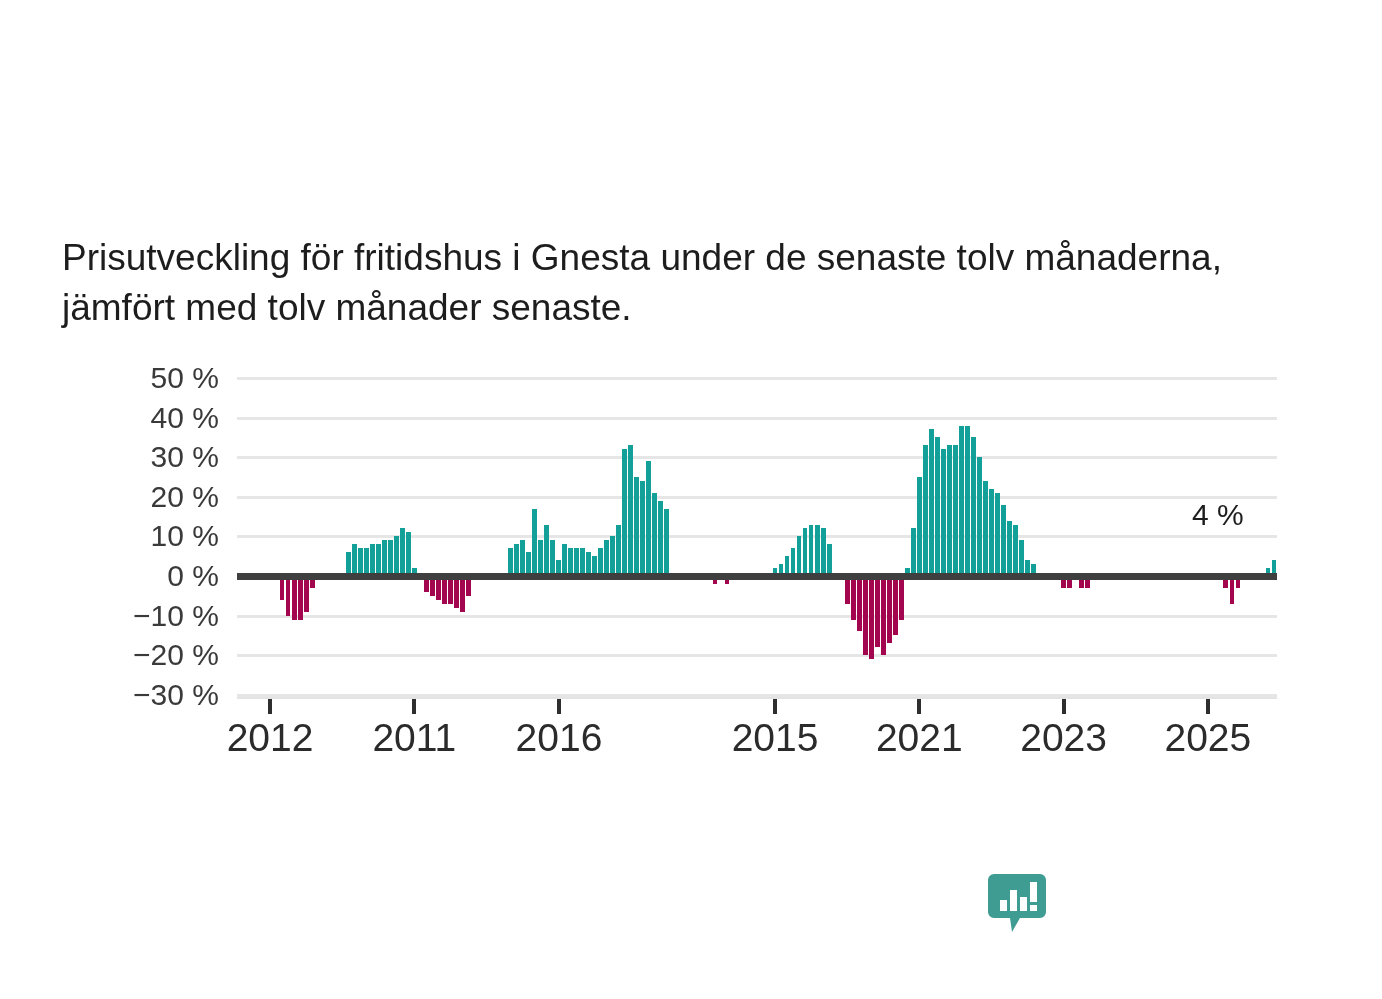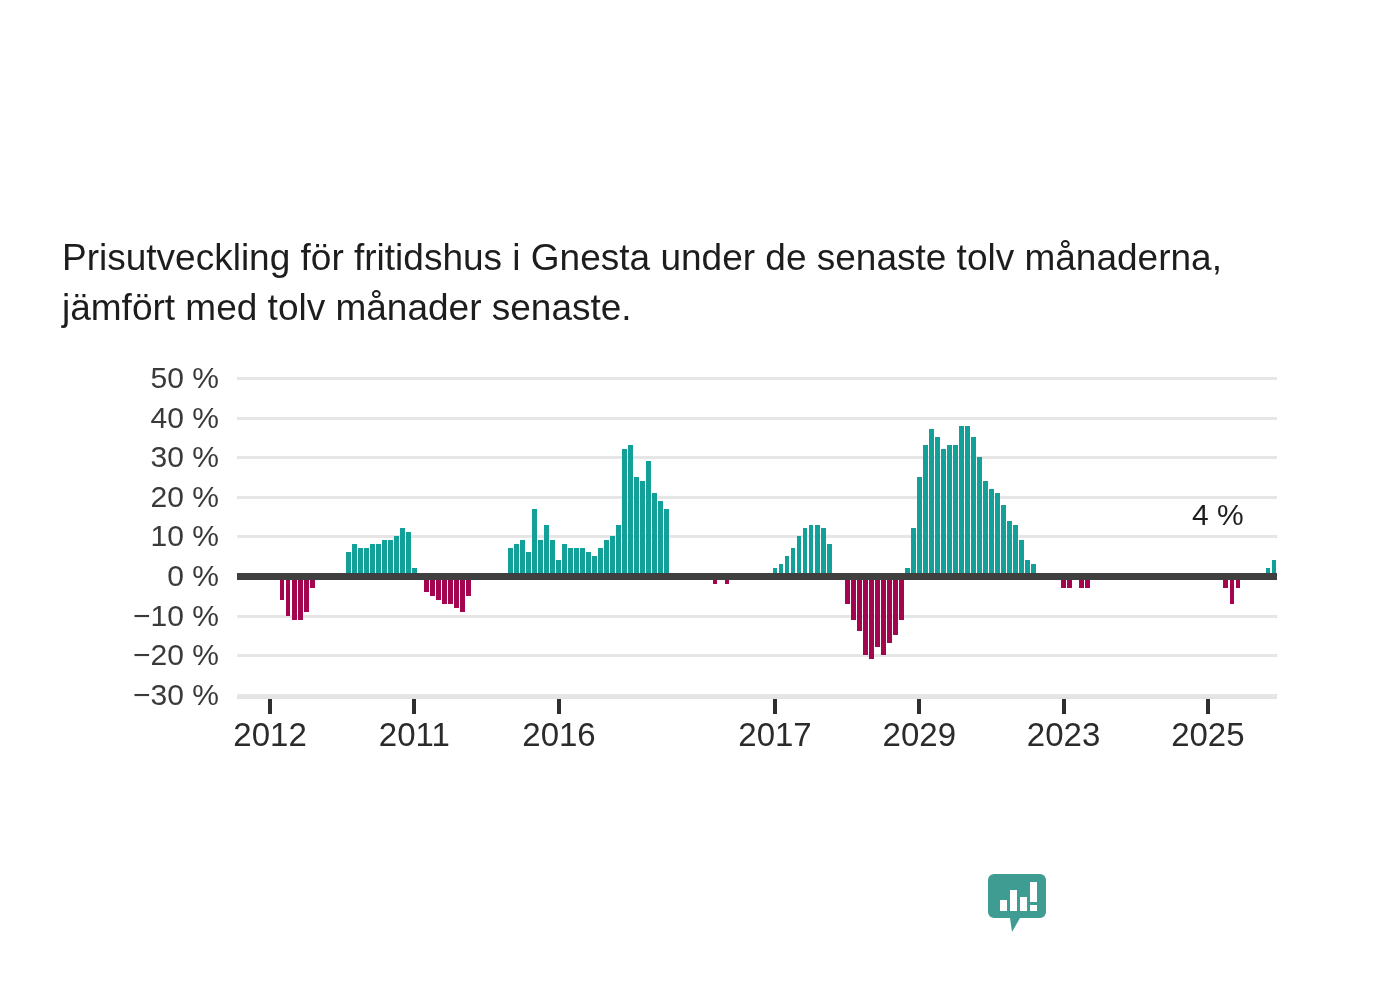--- a/index.html
+++ b/index.html
@@ -117,21 +117,21 @@
     width: 4px;
     height: 15px;
     background: #2e2e2e;
   }
   .xlabel {
     position: absolute;
     top: 366px;
     width: 160px;
     margin-left: -80px;
     text-align: center;
-    font-size: 33px;
+    font-size: 39px;
     color: #2b2b2b;
     line-height: 1;
   }
 
   .value-annotation {
     position: absolute;
     font-size: 30px;
     color: #1d1d1d;
     line-height: 1;
     white-space: nowrap;
@@ -301,23 +301,23 @@
       </div>
     <div class="xaxis-line"></div>
     <div id="xticks">
         <div class="xtick" style="left: 268.064px;"></div>
         <div class="xlabel" style="left: 270.064px;">2012</div>
         <div class="xtick" style="left: 412.341px;"></div>
         <div class="xlabel" style="left: 414.341px;">2011</div>
         <div class="xtick" style="left: 556.618px;"></div>
         <div class="xlabel" style="left: 559px;">2016</div>
         <div class="xtick" style="left: 773.035px;"></div>
-        <div class="xlabel" style="left: 775.035px;">2017</div>
+        <div class="xlabel" style="left: 775.035px;">2015</div>
         <div class="xtick" style="left: 917.312px;"></div>
-        <div class="xlabel" style="left: 919.312px;">2029</div>
+        <div class="xlabel" style="left: 919.312px;">2021</div>
         <div class="xtick" style="left: 1061.59px;"></div>
         <div class="xlabel" style="left: 1063.59px;">2023</div>
         <div class="xtick" style="left: 1205.87px;"></div>
         <div class="xlabel" style="left: 1207.87px;">2025</div>
       </div>
     <div id="annotations">
         <div class="value-annotation" style="left: 1191.99px; top: 148.16px;">4 %</div>
       </div>
   </div>
 

